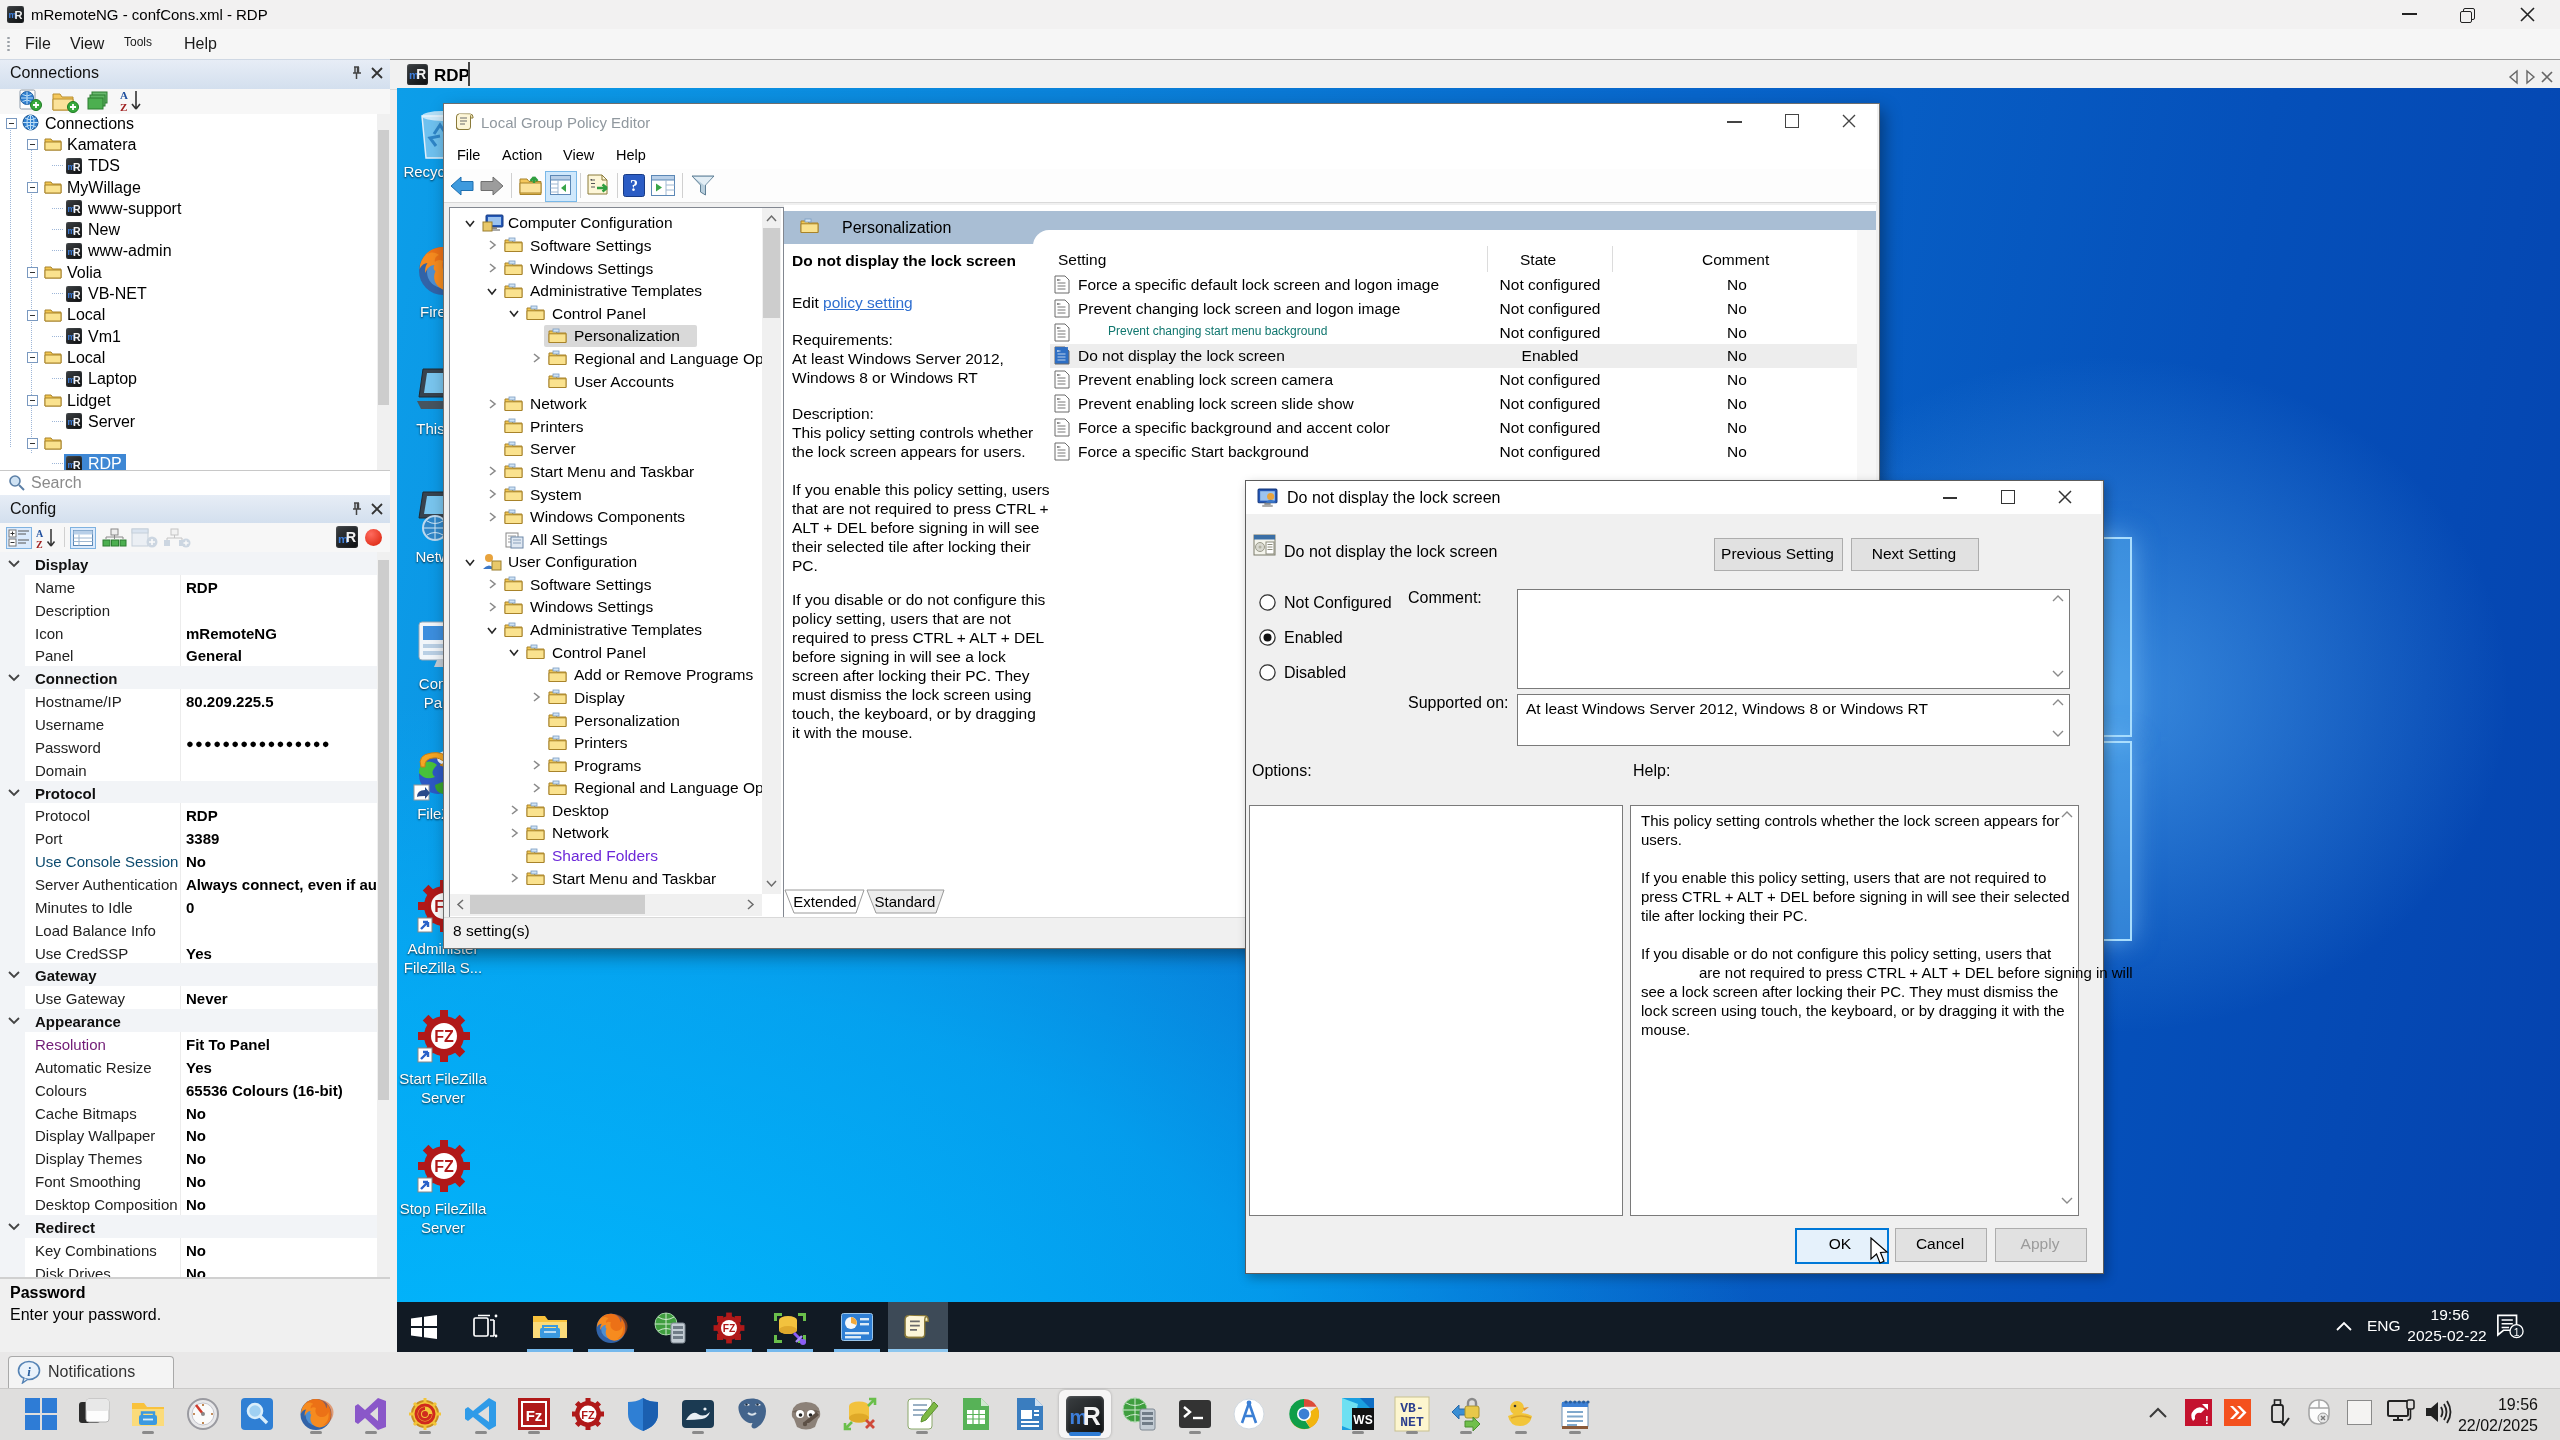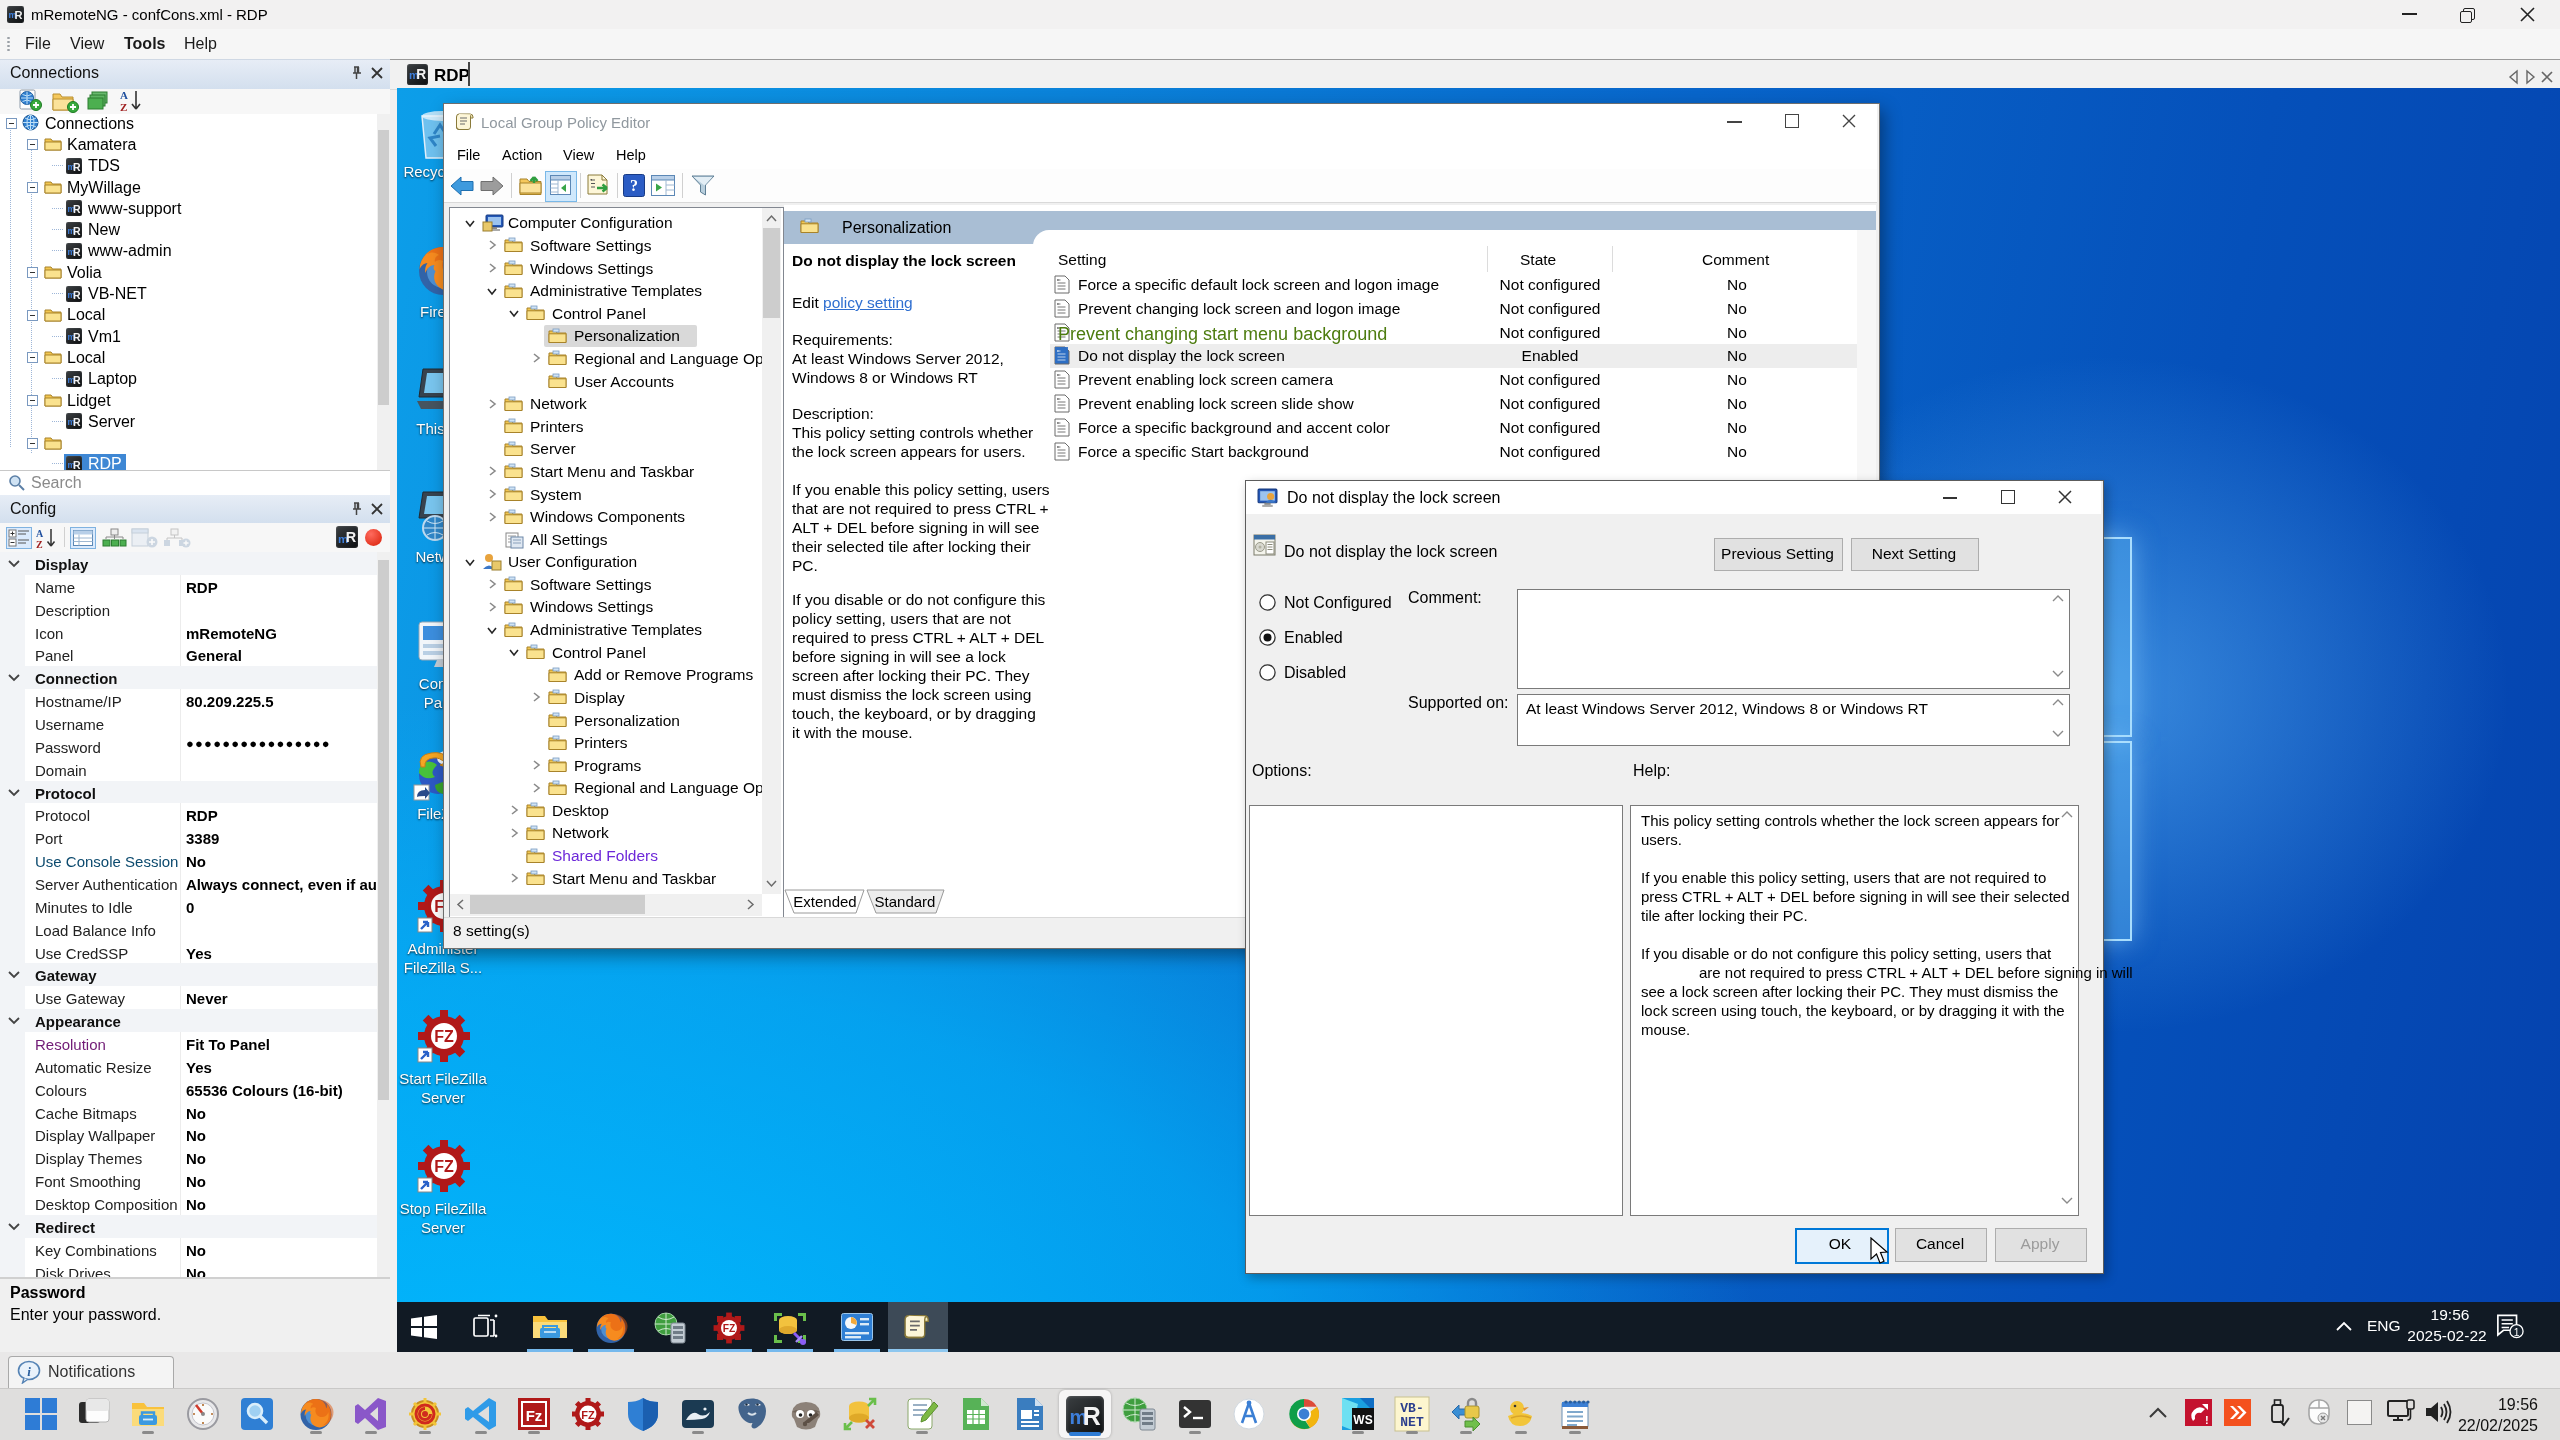--- a/index.html
+++ b/index.html
@@ -18,21 +18,21 @@
     <div class="abs" style="left:2402px;top:13px;width:15px;height:2px;background:#222;"></div>
     <div class="abs" style="left:2463px;top:8px;width:10px;height:10px;border:1.6px solid #222;border-radius:2px;background:#f2f1f1;"></div>
     <div class="abs" style="left:2460px;top:11px;width:10px;height:10px;border:1.6px solid #222;border-radius:2px;background:#f2f1f1;"></div>
     <svg class="abs" style="left:2520px;top:7px;" width="15" height="15">
       <path d="M1 1 L14 14 M14 1 L1 14" stroke="#222" stroke-width="1.6"></path>
     </svg>
     <div class="abs" style="left:0;top:29px;width:2560px;height:30px;background:#f6f6f6;border-bottom:1px solid #e3e3e3;"></div>
     <div class="abs" style="left:7px;top:36px;width:3px;height:16px;background:radial-gradient(circle 1.4px, #9aa0a6 1px, transparent 1.4px);background-size:3px 4px;"></div>
     <div class="abs txt" style="left:25px;top:35px;font-size:16px;color:#1a1a1a;">File</div>
     <div class="abs txt" style="left:70px;top:35px;font-size:16px;color:#1a1a1a;">View</div>
-    <div class="abs txt" style="left:124px;top:35px;font-size:16px;color:#1a1a1a;font-weight:bold;">Tools</div>
+    <div class="abs txt" style="left:124px;top:35px;font-size:12px;color:#1a1a1a;">Tools</div>
     <div class="abs txt" style="left:184px;top:35px;font-size:16px;color:#1a1a1a;">Help</div>
     <div class="abs" style="left:0;top:59px;width:390px;height:29px;background:linear-gradient(#e7edf6,#d3dfee);border-bottom:1px solid #c2ccd8;border-top:1px solid #cfd8e4;"></div>
     <div class="abs txt" style="left:10px;top:64px;font-size:16px;color:#111;">Connections</div>
     <svg class="abs" style="left:348px;top:65px" width="16" height="16">
       <g stroke="#444" stroke-width="1.5" fill="none">
         <path d="M6 2 h5 M7 2 v6 M5 8 h8 M8.5 8 v6"></path>
         <path d="M10 2 v6" stroke-width="2.4"></path>
       </g>
     </svg>
     <svg class="abs" style="left:370px;top:66px;" width="14" height="14">
@@ -888,21 +888,21 @@
       <rect x="3" y="4.2" width="1.6" height="1.6" fill="#777"></rect>
     </svg>
     <div class="abs txt" style="left:1078px;top:300px;font-size:15.5px;color:#000;">Prevent changing lock screen and logon image</div>
     <div class="abs txt" style="left:1480px;top:300px;width:140px;text-align:center;font-size:15.5px;color:#000;">Not configured</div>
     <div class="abs txt" style="left:1700px;top:300px;width:74px;text-align:center;font-size:15.5px;color:#000;">No</div>
     <svg class="abs" style="left:1054px;top:323px" width="16" height="19">
       <path d="M1 1 h10 l4 4 v13 h-14 z" fill="#fff" stroke="#6b6b6b"></path>
       <path d="M3.5 5 h3 M3.5 8 h8 M3.5 11 h8 M3.5 14 h8" stroke="#777" stroke-width="1.2"></path>
       <rect x="3" y="4.2" width="1.6" height="1.6" fill="#777"></rect>
     </svg>
-    <div class="abs txt" style="left:1058px;top:324px;font-size:18px;color:#4d7c0f;">Prevent changing start menu background</div>
+    <div class="abs txt" style="left:1108px;top:324px;font-size:12px;color:#0f766e;">Prevent changing start menu background</div>
     <div class="abs txt" style="left:1480px;top:324px;width:140px;text-align:center;font-size:15.5px;color:#000;">Not configured</div>
     <div class="abs txt" style="left:1700px;top:324px;width:74px;text-align:center;font-size:15.5px;color:#000;">No</div>
     <div class="abs" style="left:1050px;top:344px;width:816px;height:24px;background:#ededed;"></div>
     <svg class="abs" style="left:1054px;top:346px" width="16" height="19">
       <path d="M1 1 h10 l4 4 v13 h-14 z" fill="#2f6fc4" stroke="#6b6b6b"></path>
       <rect x="1" y="1" width="13" height="16" fill="#2f6fc4" opacity="0.9"></rect>
       <path d="M3.5 5 h3 M3.5 8 h8 M3.5 11 h8 M3.5 14 h8" stroke="#bcd2ea" stroke-width="1.2"></path>
       <rect x="3" y="4.2" width="1.6" height="1.6" fill="#bcd2ea"></rect>
     </svg>
     <div class="abs txt" style="left:1078px;top:347px;font-size:15.5px;color:#000;">Do not display the lock screen</div>

